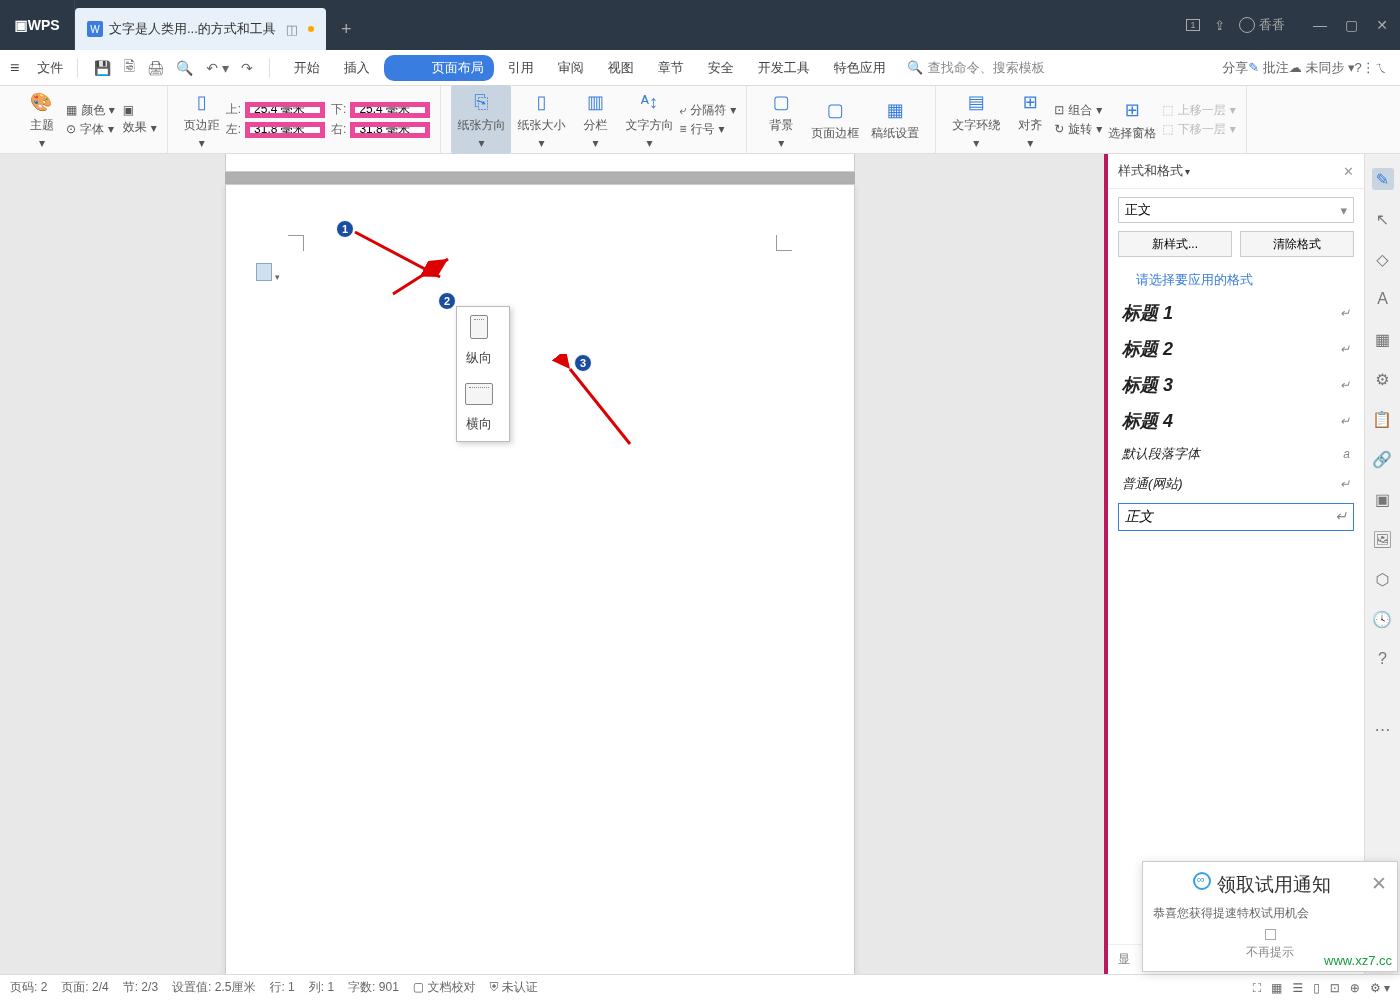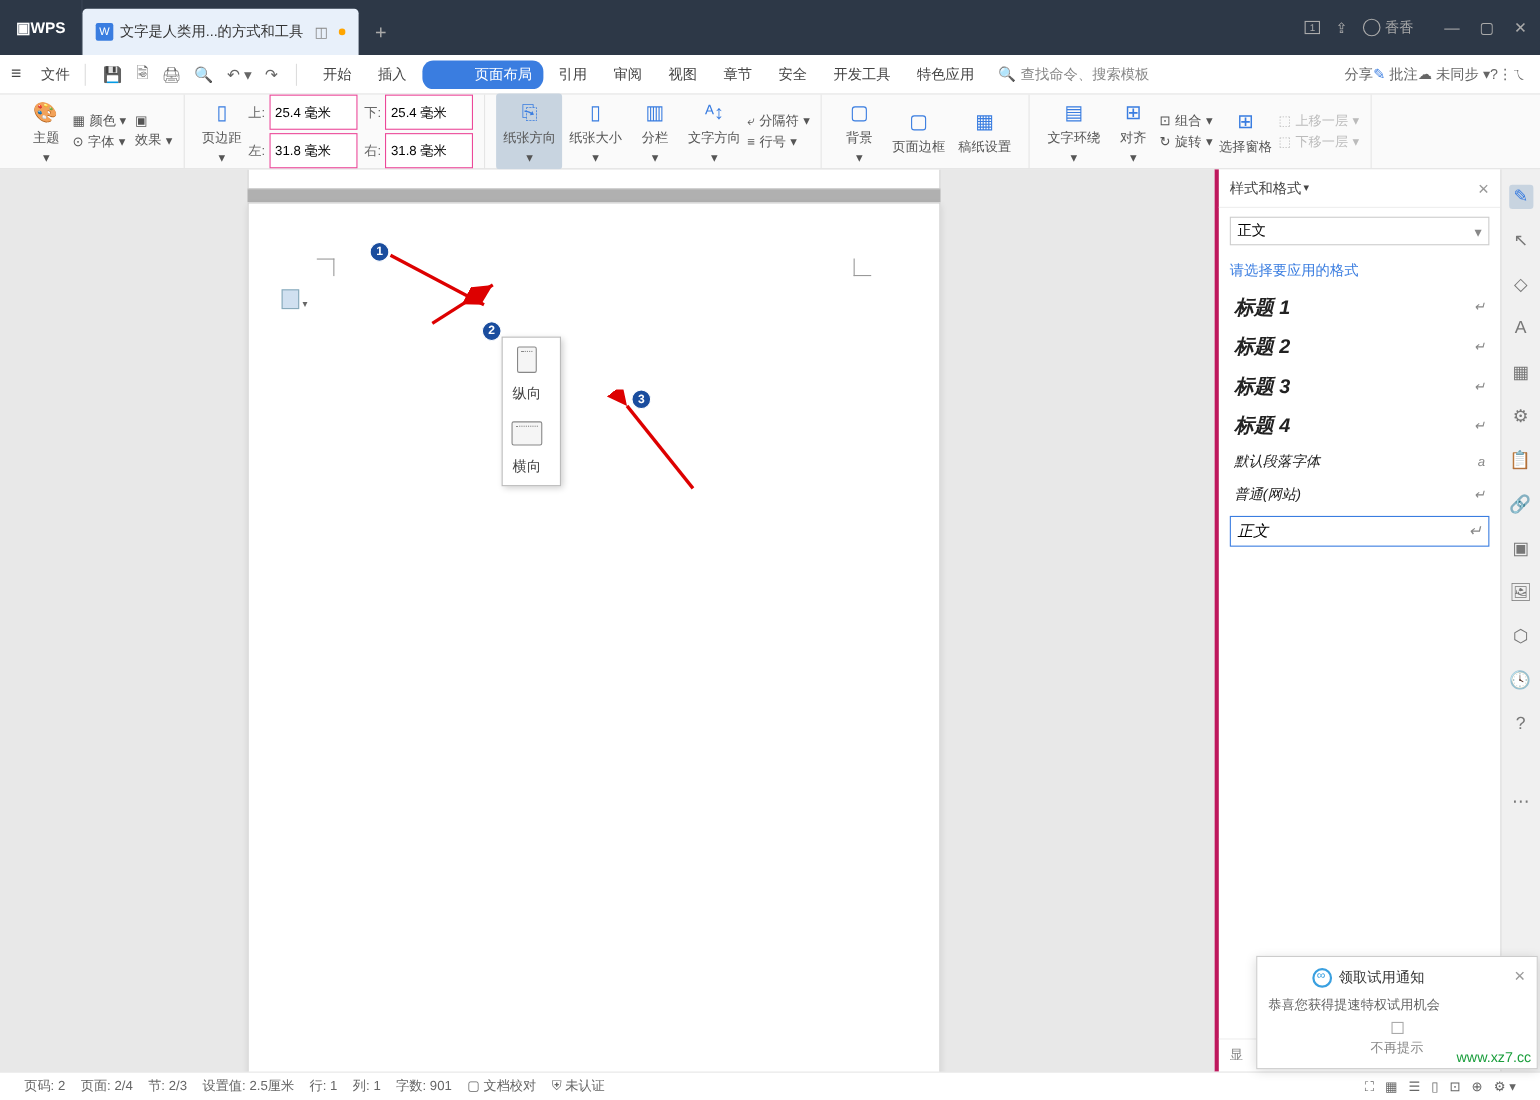--- a/index.html
+++ b/index.html
@@ -28,21 +28,21 @@
 .menubar .right { margin-left: auto; display: flex; padding-right: 12px; align-items:center; color:#666; }
 
 .ribbon { height: 68px; background: #fafafa; border-bottom: 1px solid #ddd; display: flex; align-items: center; padding: 0 8px; }
 .rgroup { display: flex; align-items: center; border-right: 1px solid #e5e5e5; padding: 0 10px; height: 100%; }
 .rbtn { display: flex; flex-direction: column; align-items: center; justify-content: center; gap: 2px; padding: 4px 6px; font-size: 12px; color: #555; cursor: pointer; text-align:center; min-width:48px; }
 .rbtn .ic { width: 26px; height: 26px; display:flex; align-items:center; justify-content:center; font-size:18px; color:#3a7de0; }
 .rbtn.highlight { background: #c8d4e0; border-radius: 3px; }
 .margins { display: grid; grid-template-columns: auto auto; gap: 3px 6px; font-size:12px; }
 .margins .row { display:flex; align-items:center; gap:4px; }
 .margins label { color:#666; }
-.margins input { width: 80px; height: 32px; border: 1px solid #ec4899; padding: 0 4px; font-size: 12px; }
+.margins input { width: 80px; height: 16px; border: 5px solid #ec4899; padding: 0 4px; font-size: 12px; }
 .vstack { display:flex; flex-direction:column; gap:2px; font-size:12px; color:#555; }
 .vstack .line { display:flex; align-items:center; gap:4px; }
 
 .workspace { display: flex; height: calc(100% - 50px - 36px - 68px - 26px); }
 .docarea { flex: 1; background: #e8e8e8; position: relative; overflow: hidden; }
 .prev-page-edge { position:absolute; top:0; left:225px; width:630px; height:18px; background:#fff; border:1px solid #ccc; border-top:none; }
 .gap-shadow { position:absolute; top:18px; left:225px; width:630px; height:12px; background:#b0b0b0; }
 .page { position: absolute; top: 30px; left: 225px; width: 630px; height: 870px; background: #fff; border: 1px solid #ccc; box-shadow: 0 2px 6px rgba(0,0,0,0.1); }
 .corner-tl { position:absolute; top:50px; left:62px; width:16px; height:16px; border-left:1px solid #999; border-bottom:1px solid #999; transform:rotate(180deg); }
 .corner-tr { position:absolute; top:50px; right:62px; width:16px; height:16px; border-right:1px solid #999; border-top:1px solid #999; transform:rotate(180deg); }
@@ -55,36 +55,36 @@
 .dropdown .dicon.portrait { width: 18px; height: 24px; }
 .dropdown .dicon::before { content:""; position:absolute; top:3px; left:3px; right:3px; border-top:1px dotted #888; }
 
 .sidepanel { width: 260px; background: #fff; border-left: 4px solid #be185d; display: flex; flex-direction: column; }
 .sidepanel .hdr { display: flex; align-items: center; padding: 8px 10px; font-size: 13px; color: #444; border-bottom: 1px solid #eee; }
 .sidepanel .hdr .close { margin-left: auto; color: #999; cursor:pointer; }
 .sidepanel .curstyle { margin: 8px 10px; }
 .sidepanel .curstyle select, .styleinput { width: 100%; height: 26px; border: 1px solid #ccc; padding: 0 6px; font-size: 13px; }
 .sidepanel .twobtn { display: flex; gap: 8px; padding: 0 10px 8px; }
 .sidepanel .twobtn button { flex: 1; height: 26px; border: 1px solid #ccc; background: #f5f5f5; font-size: 12px; cursor:pointer; }
-.sidepanel .hint { padding: 6px 10px; font-size: 13px; color: #3a7de0; }
+.sidepanel .hint { padding: 6px 28px; font-size: 13px; color: #3a7de0; }
 .sidepanel .stylelist { flex: 1; overflow: auto; font-style: italic; }
 .sidepanel .stylerow { display: flex; align-items: center; justify-content: space-between; padding: 6px 14px; font-size: 18px; font-weight: bold; color: #222; cursor:pointer; }
 .sidepanel .stylerow.normalfont { font-size: 13px; font-weight: normal; }
 .sidepanel .stylerow .mark { font-size: 12px; color: #888; font-weight:normal; }
 .sidepanel .bodyrow { margin:4px 10px; border:1px solid #3a7de0; padding:4px 6px; display:flex; justify-content:space-between; font-size:14px; }
 
 .righttoolbar { width: 36px; background: #f0f0f0; border-left: 1px solid #ddd; display: flex; flex-direction: column; align-items: center; gap: 18px; padding-top: 14px; color: #777; font-size: 16px; }
 .righttoolbar .tb { width:22px; height:22px; display:flex; align-items:center; justify-content:center; cursor:pointer; }
 .righttoolbar .tb.active { background:#c8d4e0; border-radius:3px; color:#3a7de0; }
 
-.statusbar { height: 26px; background: #fff; border-top: 1px solid #ddd; display: flex; align-items: center; font-size: 12px; color: #666; padding: 0 22px; gap:14px; }
+.statusbar { height: 26px; background: #fff; border-top: 1px solid #ddd; display: flex; align-items: center; font-size: 12px; color: #666; padding: 0 10px; gap:14px; }
 .statusbar .right { margin-left:auto; display:flex; gap:10px; align-items:center; }
 
 .popup { position: absolute; right: 2px; bottom: 28px; width: 256px; background: #fff; border: 1px solid #ccc; box-shadow: 0 2px 10px rgba(0,0,0,0.15); padding: 10px; font-size: 12px; z-index: 60; }
-.popup .ptitle { display: flex; gap: 6px; font-size: 13px; color: #333; margin-bottom: 6px; padding-left: 40px; }
+.popup .ptitle { display: flex; gap: 6px; font-size: 19px; color: #333; margin-bottom: 6px; padding-left: 40px; }
 .popup .picon { width: 18px; height: 18px; border: 2px solid #3aa0e0; border-radius: 50%; position:relative; }
 .popup .picon::before { content:"∞"; color:#3aa0e0; font-size:11px; position:absolute; left:2px; top:-1px; }
 .popup .pclose { margin-left: auto; color: #999; cursor:pointer; }
 .popup .ptext { color: #666; line-height: 1.6; }
 .popup .chk { margin-top: 6px; display:flex; align-items:center; gap:4px; color:#888;flex-direction:column; }
 
 .watermark { position:absolute; right:30px; bottom:50px; font-size:20px; color:rgba(120,120,120,0.35); font-style:italic; pointer-events:none; z-index:5; }
 .watermark2 { position:absolute; right:120px; bottom:100px; font-size:18px; color:rgba(150,150,150,0.4); pointer-events:none; z-index:5; }
 .wmurl { position:absolute; right:8px; bottom:32px; font-size:13px; color:#1a9e3c; z-index:70; }
 
@@ -288,20 +288,24 @@
     <div class="hdr">
       <span>样式和格式</span>
         <span style="font-size:10px;margin-left:2px;">▾</span>
       <span class="close">✕</span>
     </div>
     <div class="curstyle">
       <div class="styleinput" style="display:flex;align-items:center;justify-content:space-between;">
         <span>正文</span>
           <span style="color:#888;">▾</span>
       </div>
+    </div>
+    <div class="twobtn">
+      <button>新样式...</button>
+      <button>清除格式</button>
     </div>
     <div class="hint">请选择要应用的格式</div>
     <div class="stylelist">
       <div class="stylerow">
           <span>标题 1</span>
           <span class="mark">↵</span>
         </div>
       <div class="stylerow">
           <span>标题 2</span>
           <span class="mark">↵</span>

